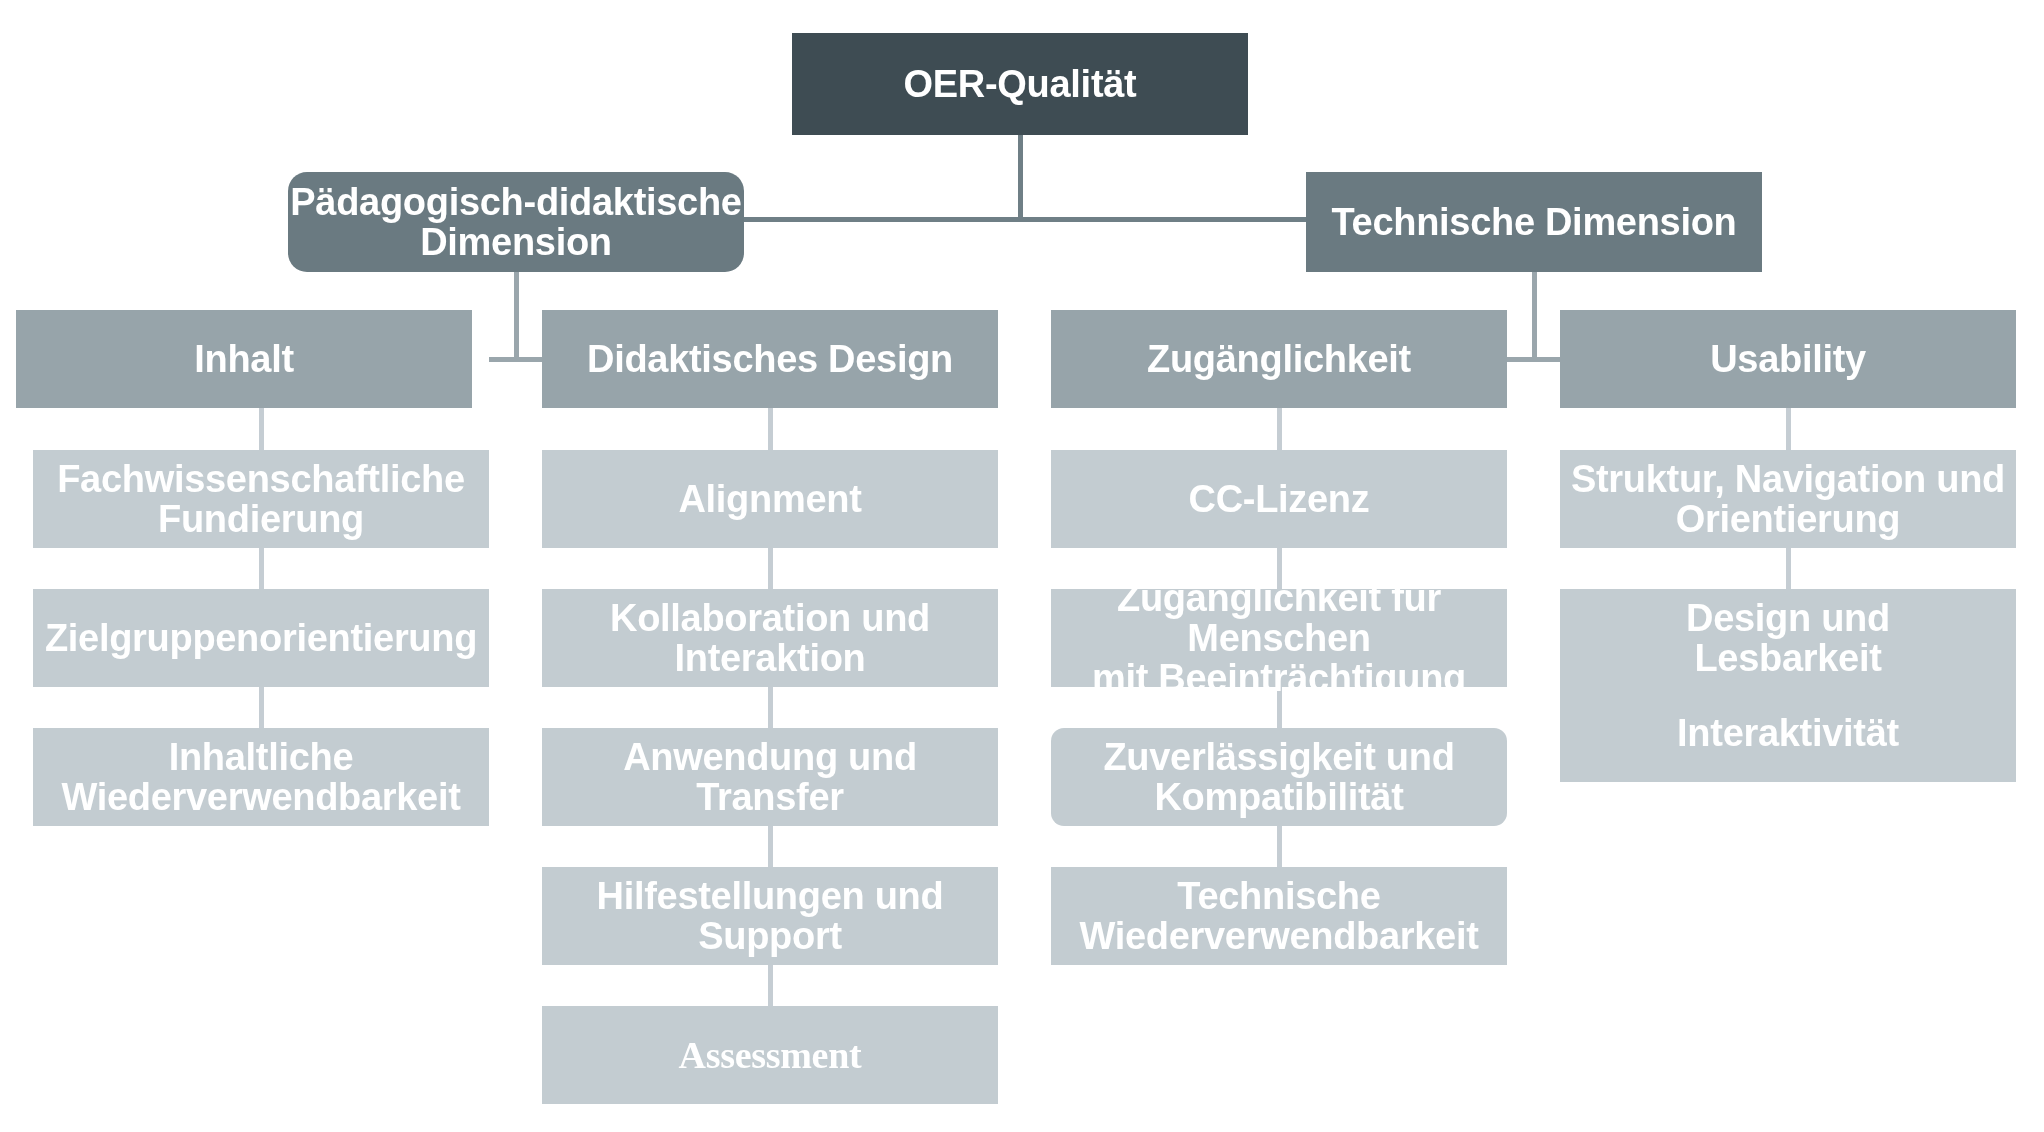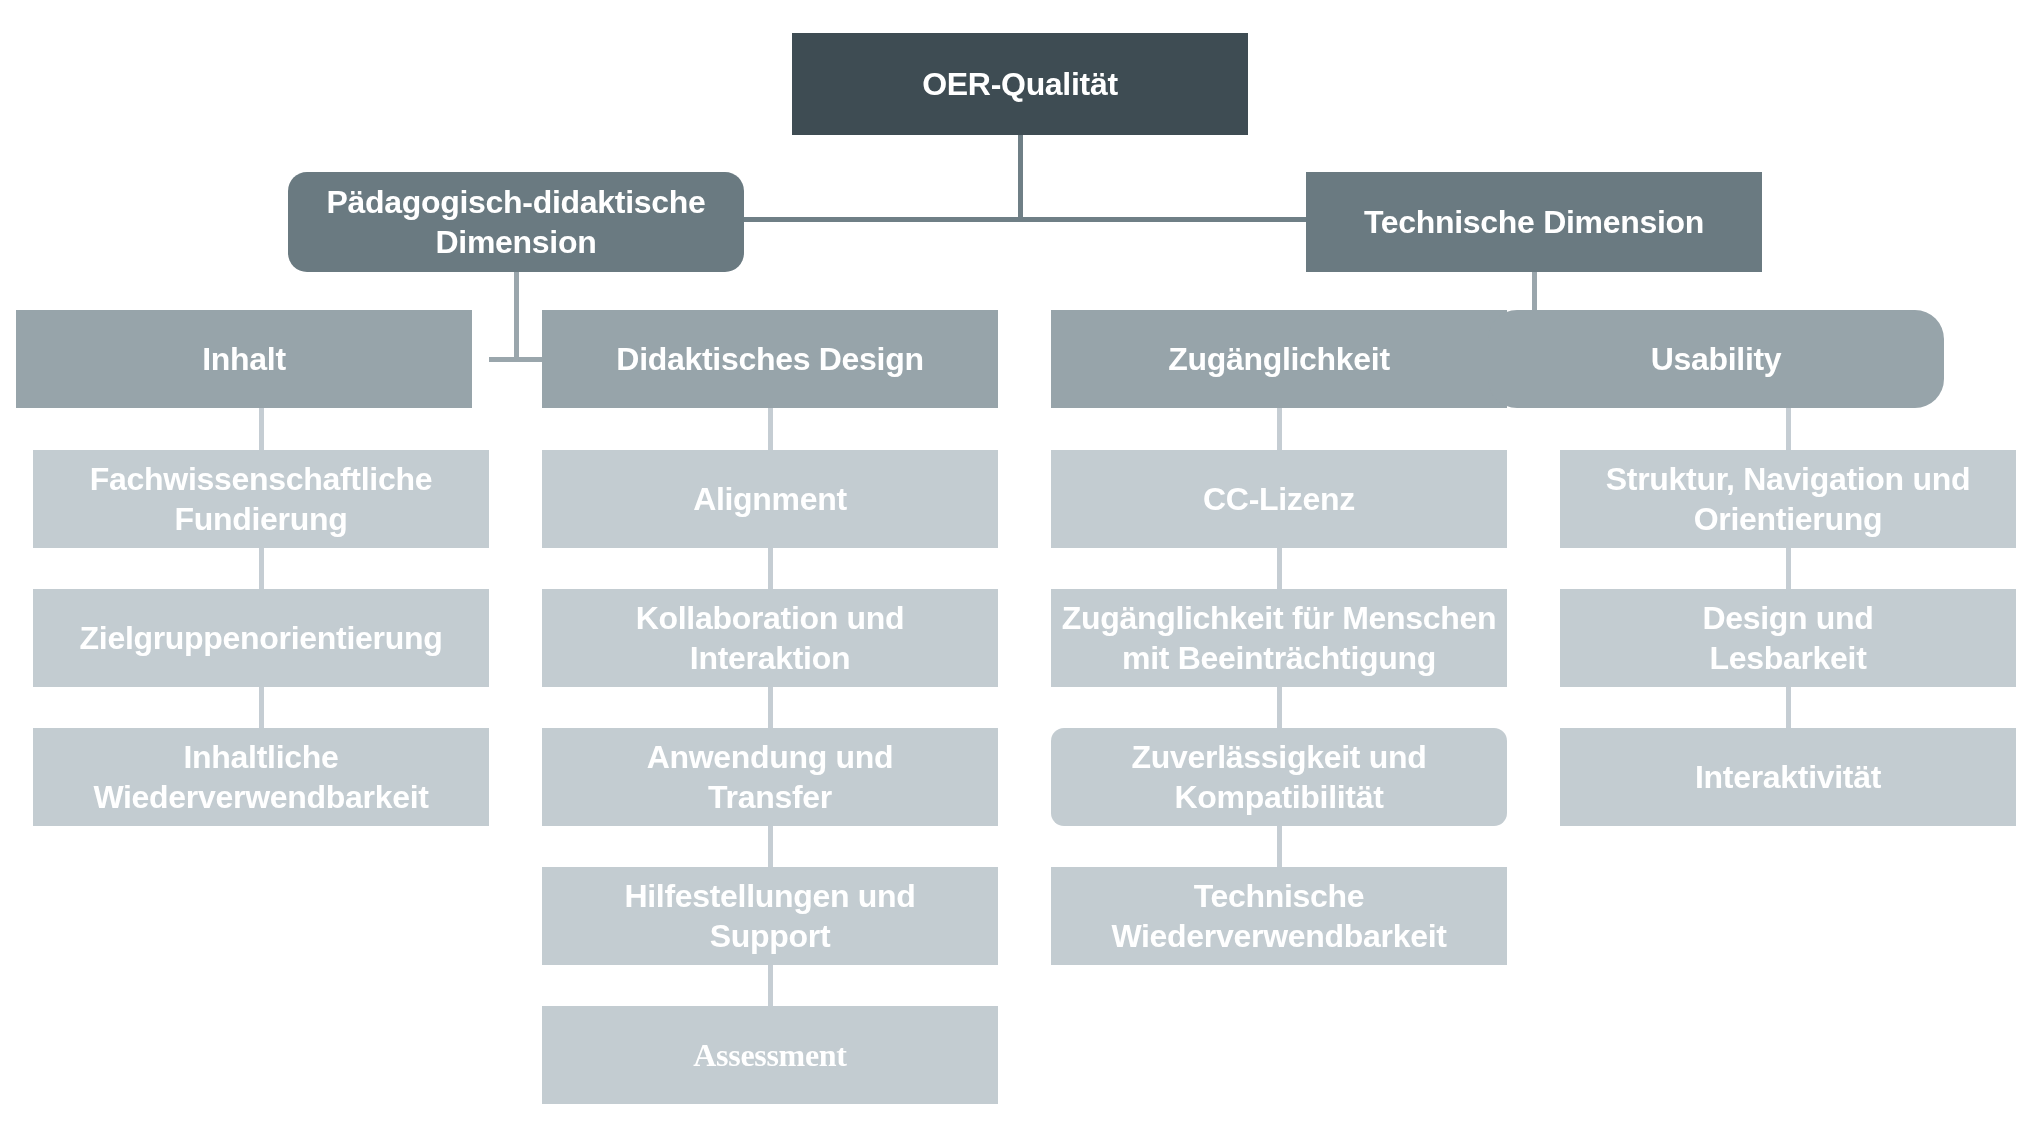--- a/index.html
+++ b/index.html
@@ -10,21 +10,21 @@
     font-family:"Liberation Sans", sans-serif;
     overflow:hidden;
   }
   .box{
     position:absolute;
     width:456px;
     display:flex;align-items:center;justify-content:center;
     text-align:center;
     color:var(--text-color,#ffffff);
     font-weight:700;
-    font-size:32px;
+    font-size:38px;
     line-height:40px;
     letter-spacing:-0.3px;
     white-space:pre-line;
   }
   .root{background:var(--root-bg,#3E4C53);height:102px;top:33px;left:792px;}
   .dim{background:var(--dimension-bg,#6A7A81);height:100px;top:172px;}
   .cat{background:var(--category-bg,#97A4AA);height:98px;top:310px;}
   .item{background:var(--item-bg,#C3CCD1);height:98px;}
   .line{position:absolute;}
   .v{width:5px;}
@@ -48,21 +48,21 @@
   <div class="box dim" style="left:1306px;">Technische Dimension</div>
 
   <div class="line v lmid" style="left:514px;top:272px;height:88px;"></div>
   <div class="line h lmid" style="left:489px;top:357px;width:53px;"></div>
   <div class="line v lmid" style="left:1532px;top:272px;height:88px;"></div>
   <div class="line h lmid" style="left:1507px;top:357px;width:53px;"></div>
 
   <div class="box cat" style="left:16px;">Inhalt</div>
   <div class="box cat" style="left:542px;">Didaktisches Design</div>
   <div class="box cat" style="left:1051px;">Zugänglichkeit</div>
-  <div class="box cat" style="left:1488px;border-radius:29px;">Usability</div>
+  <div class="box cat" style="left:1560px;">Usability</div>
 
   <div class="line v llight" style="left:259px;top:408px;height:42px;"></div>
   <div class="line v llight" style="left:259px;top:548px;height:41px;"></div>
   <div class="line v llight" style="left:259px;top:687px;height:41px;"></div>
 
   <div class="box item" style="left:33px;top:450px;">Fachwissenschaftliche
 Fundierung</div>
   <div class="box item" style="left:33px;top:589px;">Zielgruppenorientierung</div>
   <div class="box item" style="left:33px;top:728px;">Inhaltliche
 Wiederverwendbarkeit</div>
@@ -96,15 +96,15 @@
 Wiederverwendbarkeit</div>
 
   <div class="line v llight" style="left:1786px;top:408px;height:42px;"></div>
   <div class="line v llight" style="left:1786px;top:548px;height:41px;"></div>
   <div class="line v llight" style="left:1786px;top:687px;height:41px;"></div>
 
   <div class="box item" style="left:1560px;top:450px;">Struktur, Navigation und
 Orientierung</div>
   <div class="box item" style="left:1560px;top:589px;">Design und
 Lesbarkeit</div>
-  <div class="box item" style="left:1560px;top:728px;">Interaktivität</div>
+  <div class="box item" style="left:1560px;top:684px;">Interaktivität</div>
 
 </div>
 
 </body></html>

